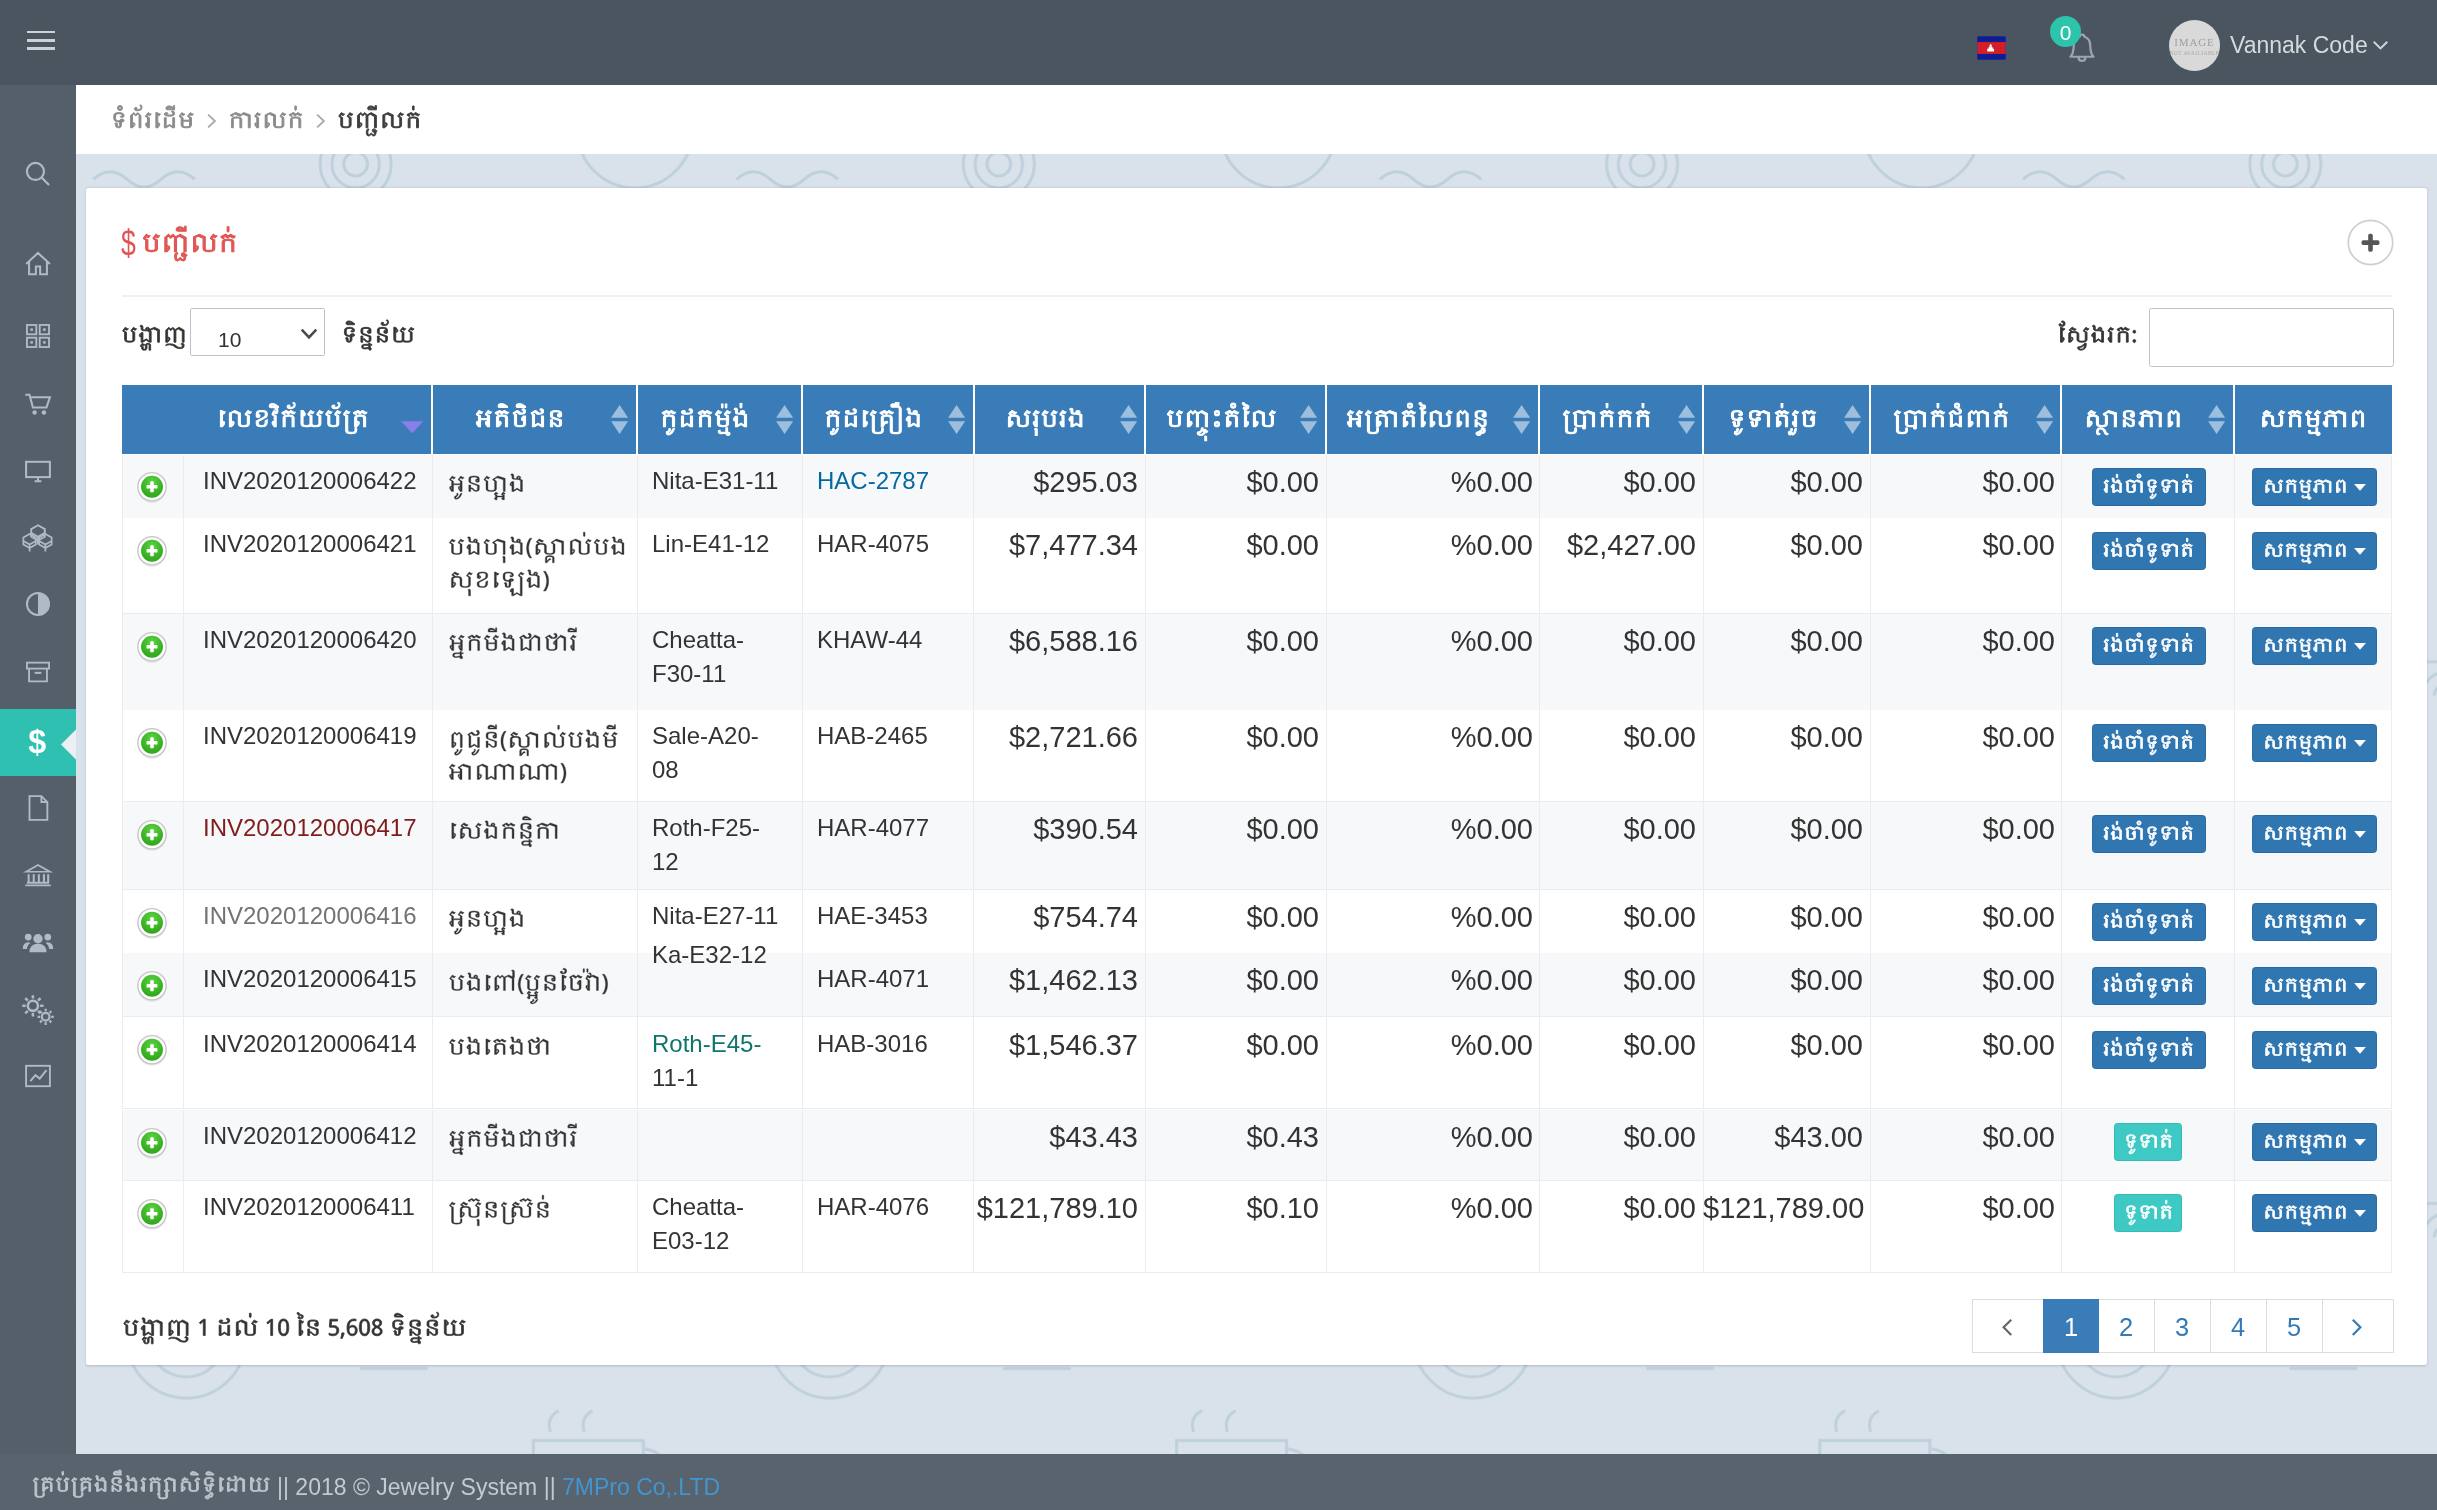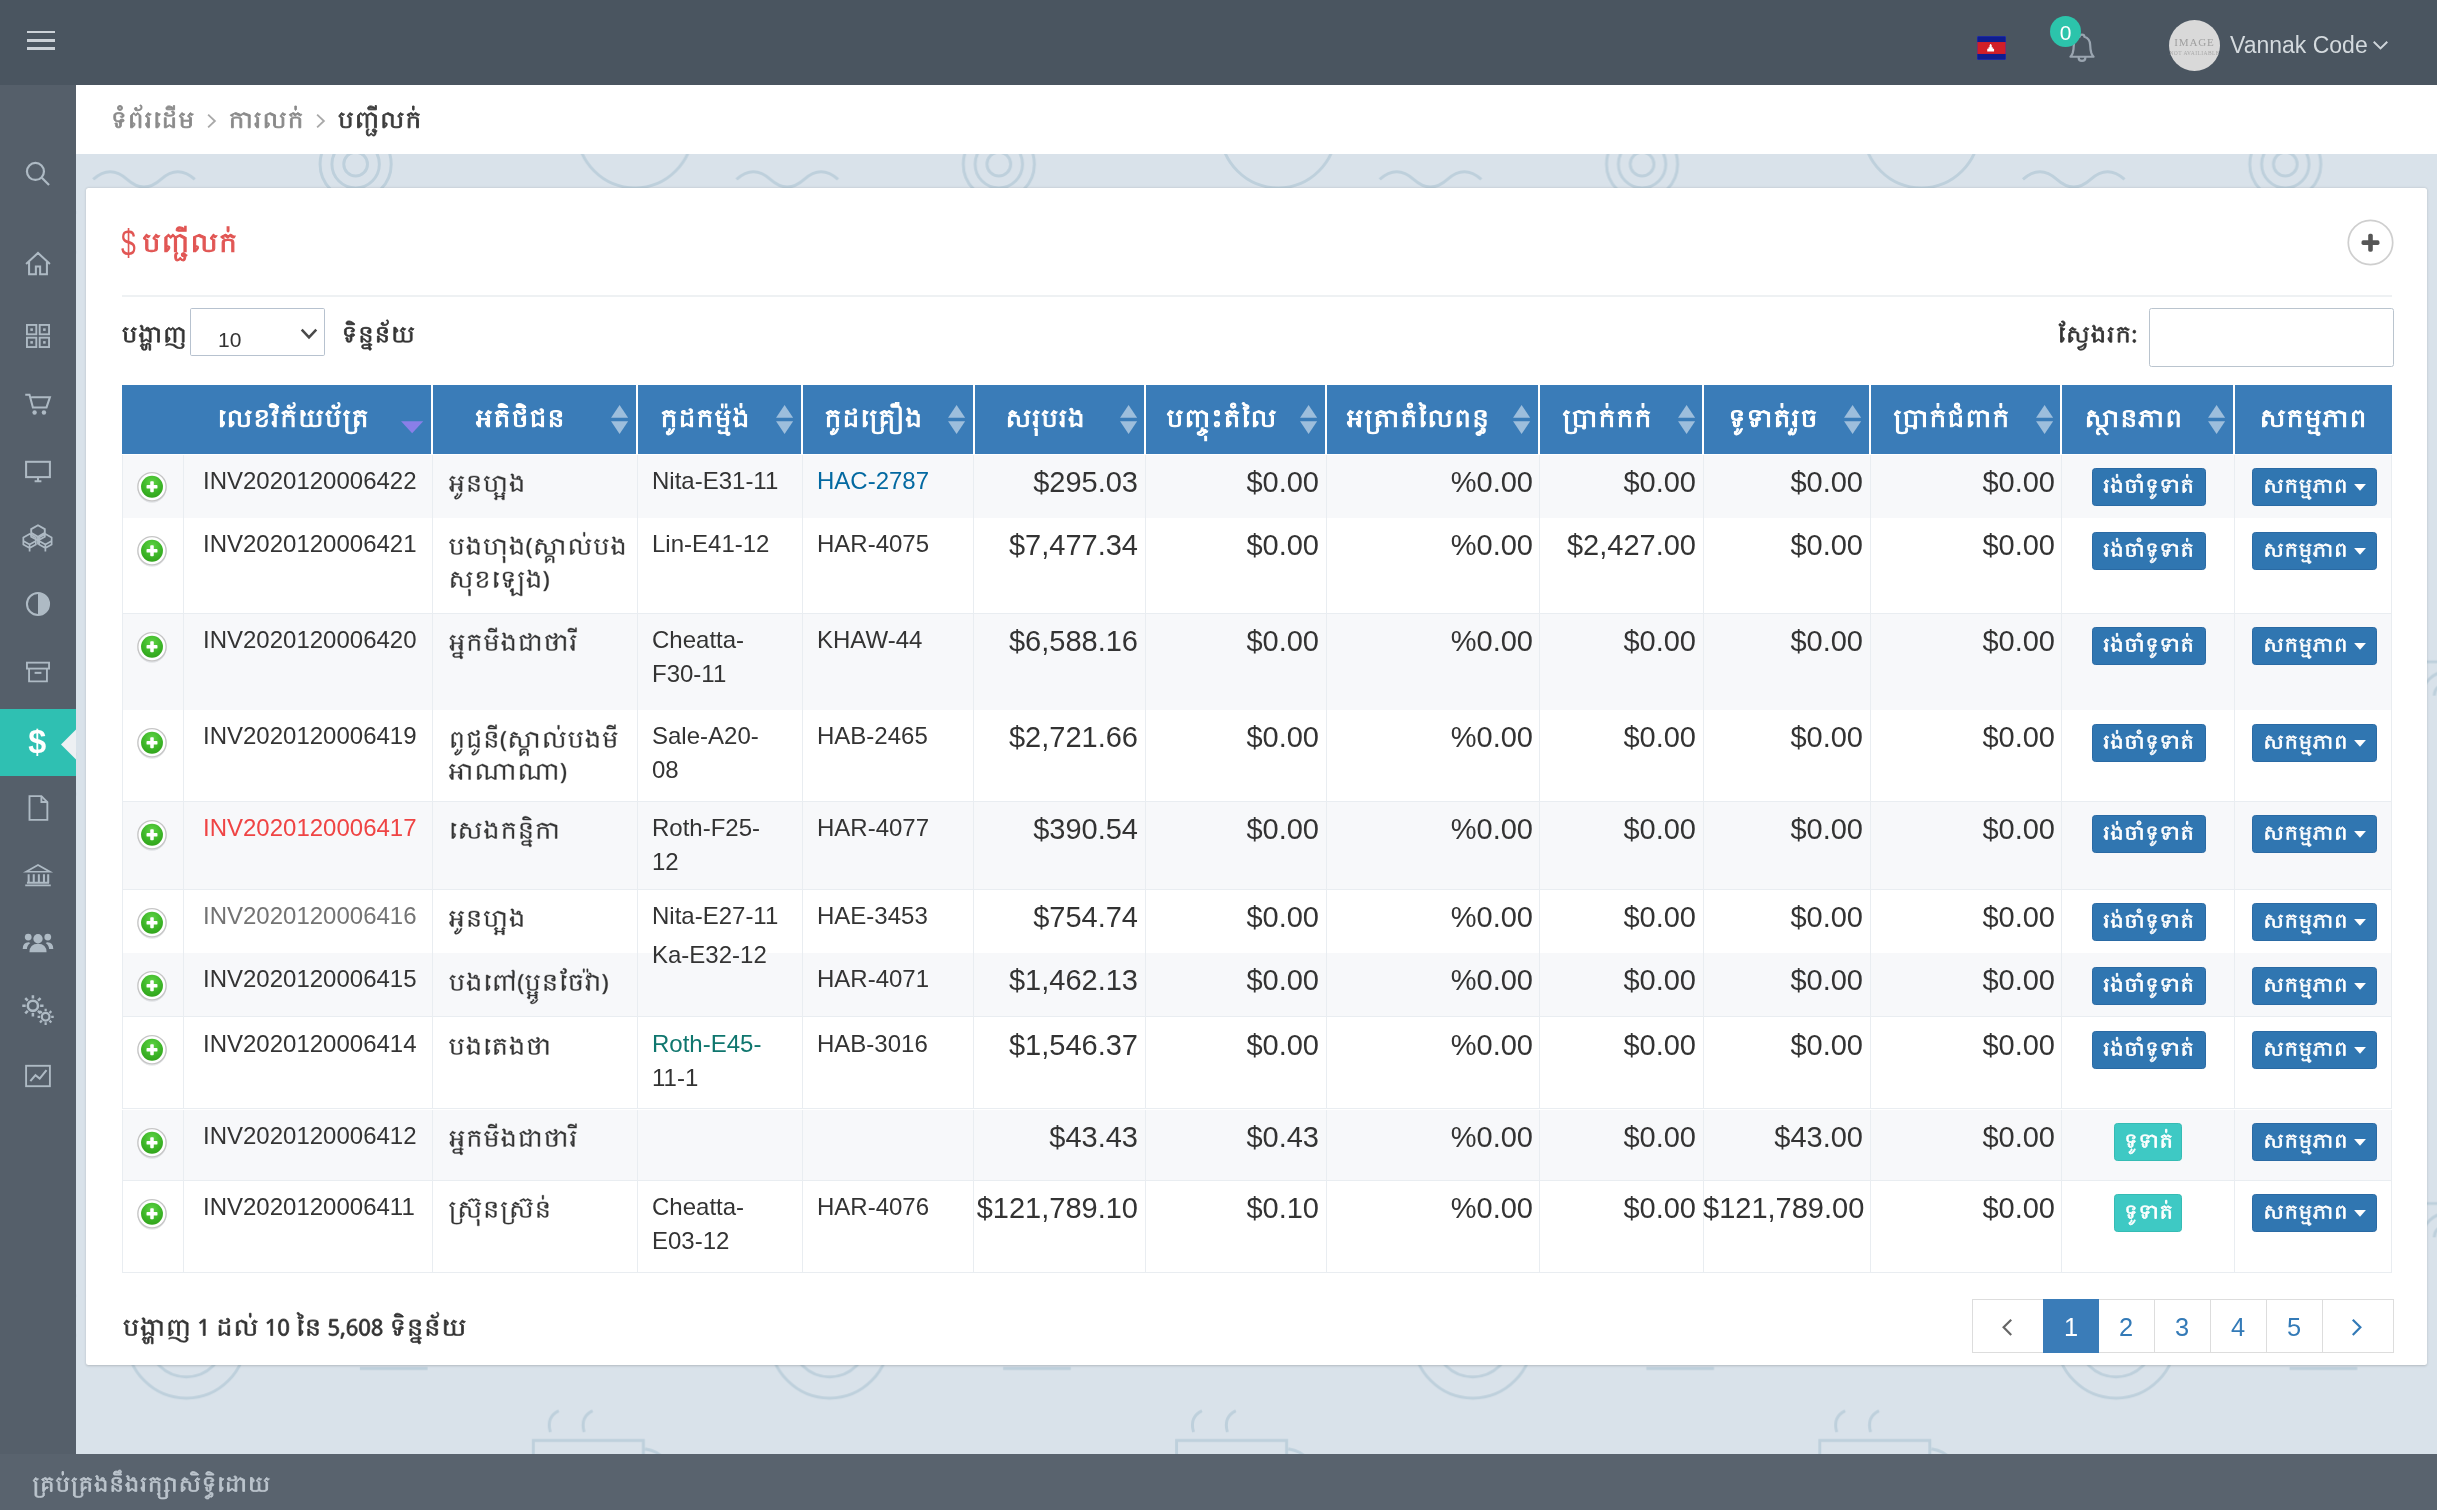--- a/index.html
+++ b/index.html
@@ -588,21 +588,21 @@
 <div style="position:absolute;left:1870px;top:802px;width:0.8px;height:87px;background:#e9edf1"></div>
 <div style="position:absolute;left:2061px;top:802px;width:0.8px;height:87px;background:#e9edf1"></div>
 <div style="position:absolute;left:2234px;top:802px;width:0.8px;height:87px;background:#e9edf1"></div>
 <svg style="position:absolute;left:136px;top:819px" width="32" height="34" viewBox="0 0 38 40">
 <ellipse cx="19" cy="20.5" rx="17" ry="17" fill="rgba(120,130,140,0.18)"></ellipse>
 <circle cx="19" cy="18.5" r="16.8" fill="#fff" stroke="#c6c6c6" stroke-width="1.6"></circle>
 <circle cx="19" cy="18.5" r="13" fill="url(#ggrad)"></circle>
 <rect x="12.5" y="16.4" width="13" height="4.2" rx="1" fill="#fff"></rect>
 <rect x="16.9" y="12" width="4.2" height="13" rx="1" fill="#fff"></rect>
     </svg>
-<div style="position:absolute;left:203px;top:811px;font:24px/34px 'Liberation Sans',sans-serif;color:#ef4444">INV2020120006417</div>
+<div style="position:absolute;left:203px;top:811px;font:24px/34px 'Liberation Sans',sans-serif;color:#7f1d1d">INV2020120006417</div>
 <div style="position:absolute;left:448px;top:810px">
       <svg width="113" height="43" style="overflow:visible;vertical-align:top;" viewBox="0 0 133 51">
         <use href="#k20" y="33.8" fill="#333" stroke="#333" stroke-width="0.40"></use>
       </svg>
     </div>
 <div style="position:absolute;left:652px;top:811px;height:34px;line-height:34px;font:24px/34px 'Liberation Sans',sans-serif;color:#333">Roth-F25-</div>
 <div style="position:absolute;left:652px;top:845px;height:34px;line-height:34px;font:24px/34px 'Liberation Sans',sans-serif;color:#333">12</div>
 <div style="position:absolute;left:817px;top:811px;font:24px/34px 'Liberation Sans',sans-serif;color:#333">HAR-4077</div>
 <div style="position:absolute;left:973px;top:811px;width:165px;text-align:right;font:29px/37px 'Liberation Sans',sans-serif;color:#333">$390.54</div>
 <div style="position:absolute;left:1145px;top:811px;width:174px;text-align:right;font:29px/37px 'Liberation Sans',sans-serif;color:#333">$0.00</div>
@@ -915,13 +915,14 @@
 <div style="position:absolute;left:2109px;top:1313px;width:34px;text-align:center;font:25.4px 'Liberation Sans',sans-serif;color:#337ab7">2</div>
 <div style="position:absolute;left:2165px;top:1313px;width:34px;text-align:center;font:25.4px 'Liberation Sans',sans-serif;color:#337ab7">3</div>
 <div style="position:absolute;left:2221px;top:1313px;width:34px;text-align:center;font:25.4px 'Liberation Sans',sans-serif;color:#337ab7">4</div>
 <div style="position:absolute;left:2277px;top:1313px;width:34px;text-align:center;font:25.4px 'Liberation Sans',sans-serif;color:#337ab7">5</div>
 <div style="position:absolute;left:0;top:1454px;width:2438px;height:56px;background:#59636e"></div>
 <div style="position:absolute;left:32px;top:1466px">
       <svg width="239" height="39" style="overflow:visible;vertical-align:top;" viewBox="0 0 282 46">
         <use href="#k33" y="30.0" fill="#bcc5cd" stroke="#bcc5cd" stroke-width="1.10"></use>
       </svg>
     </div>
+<div style="position:absolute;left:277px;top:1470px;font:23px/34px 'Liberation Sans',sans-serif;color:#c3cad1;white-space:nowrap">|| 2018 © Jewelry System || <span style="color:#4295d1">7MPro Co,.LTD</span></div>
 </div>
 
 </body></html>

